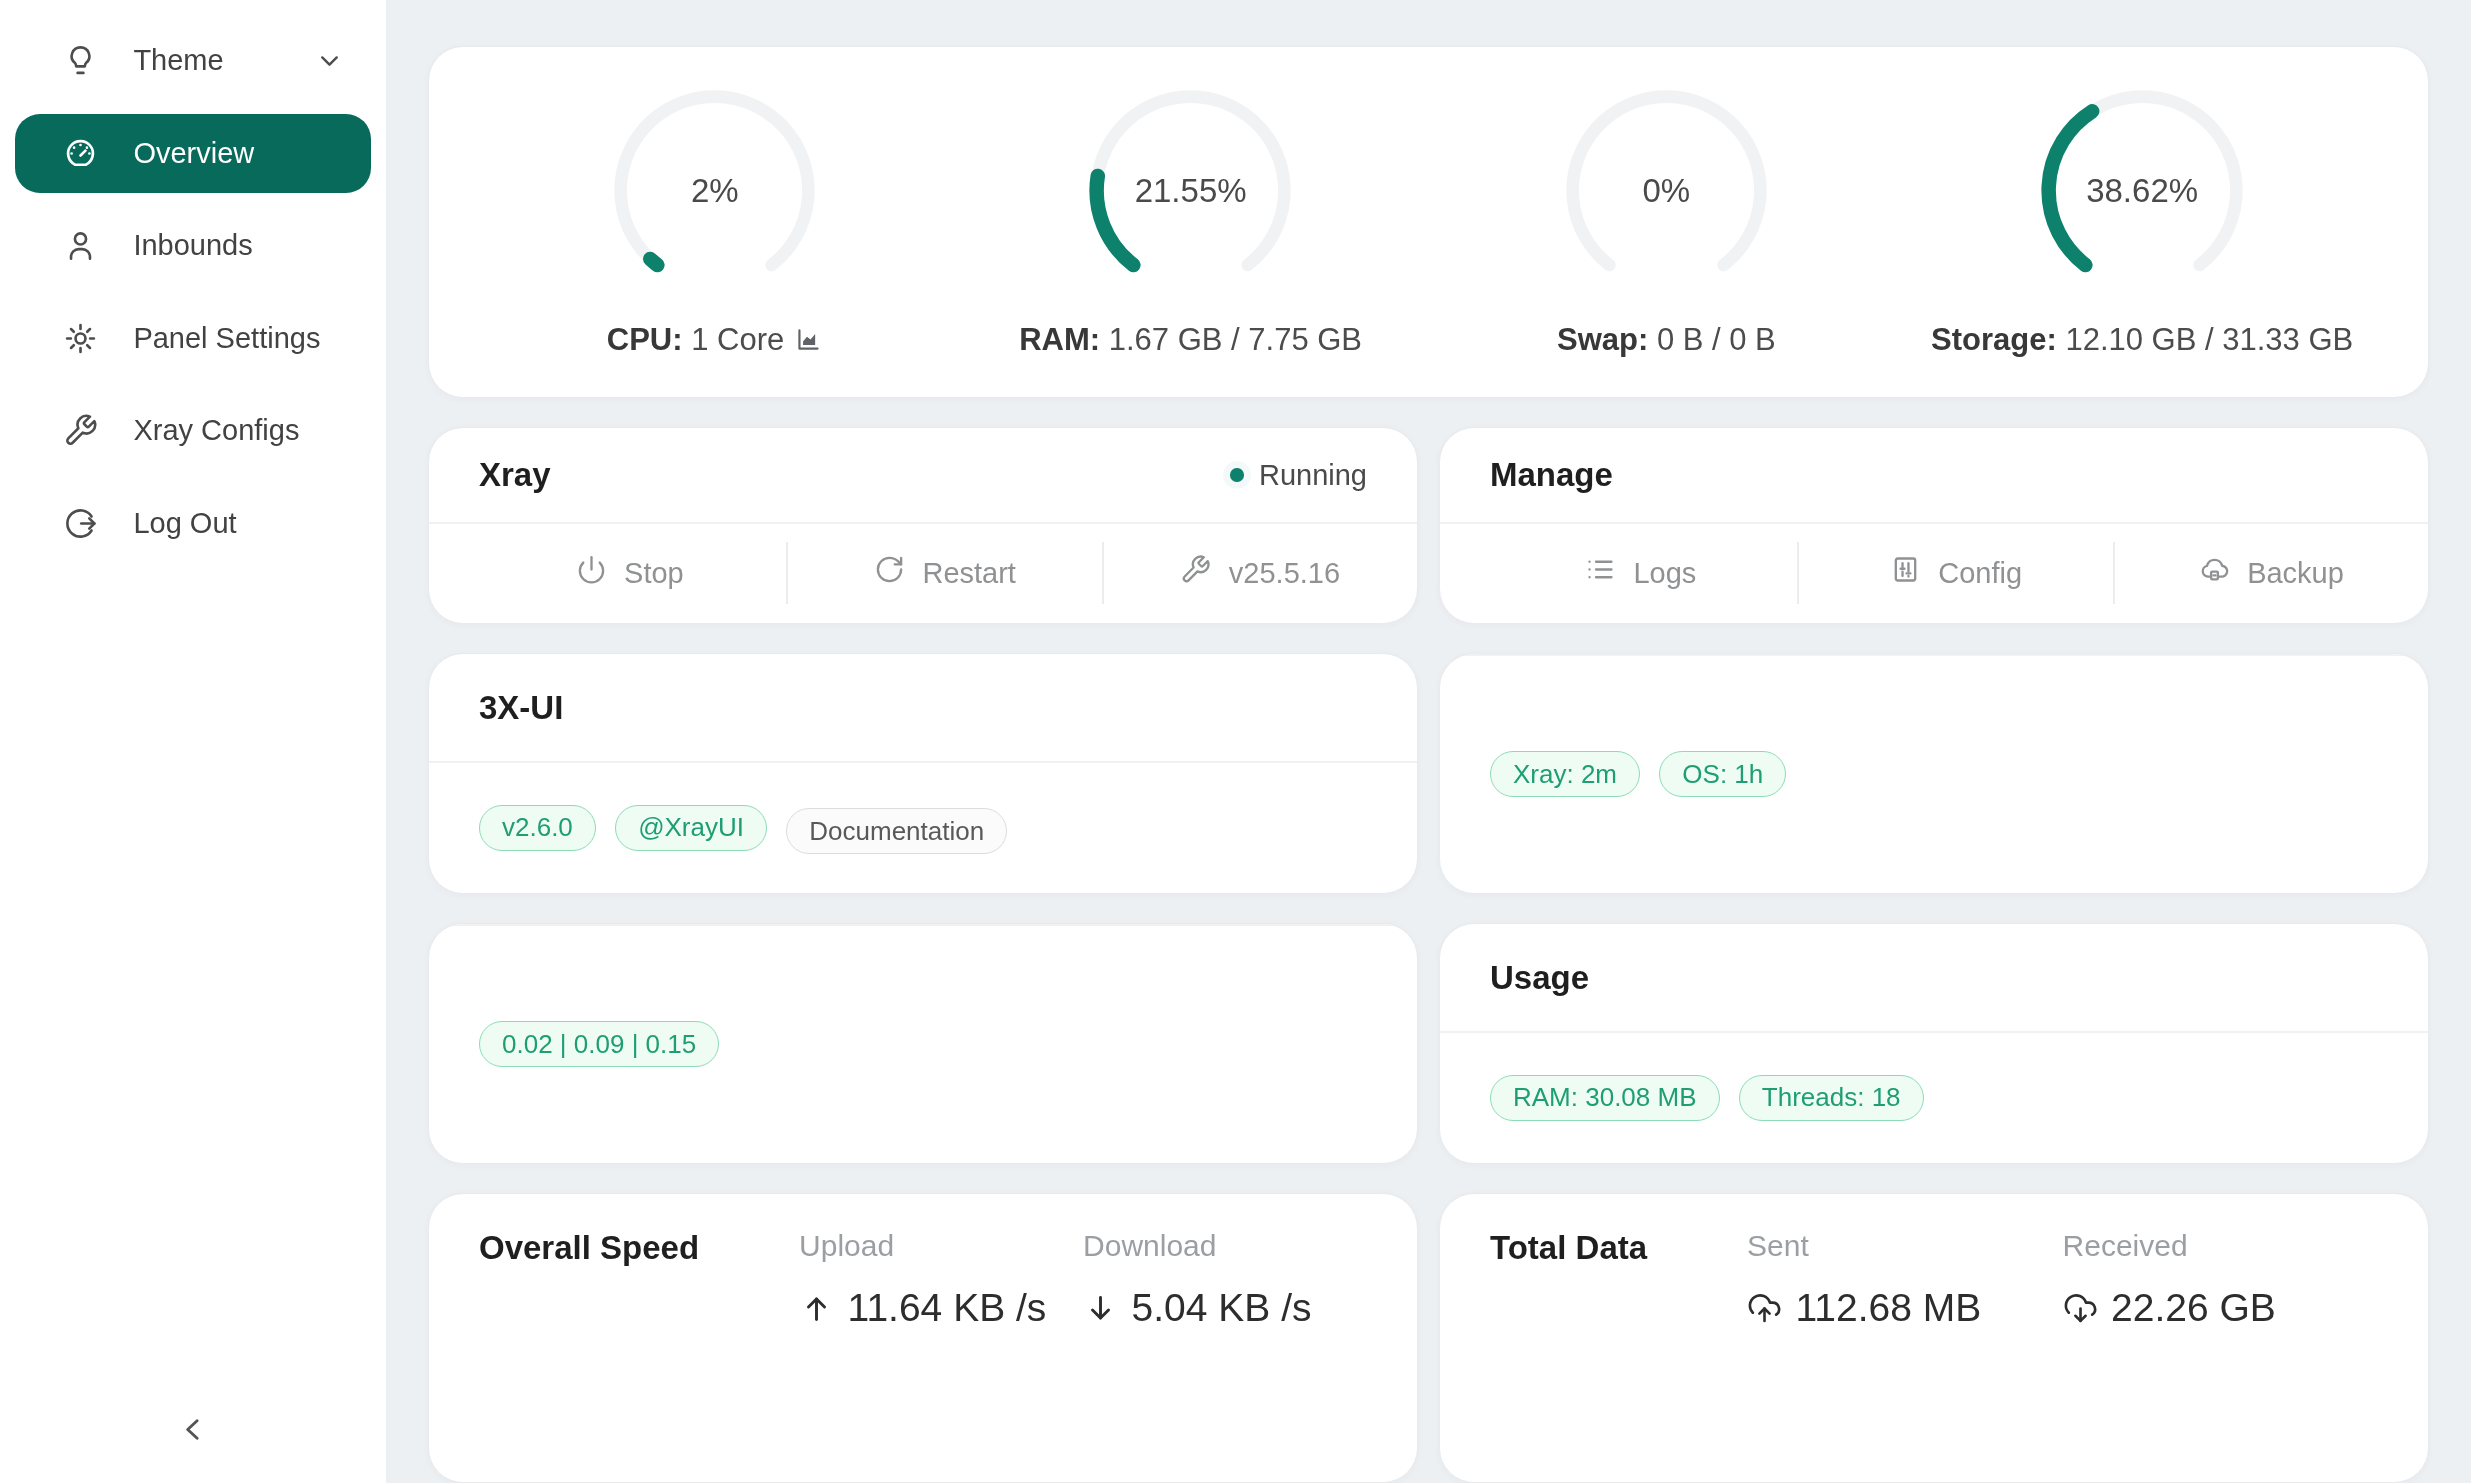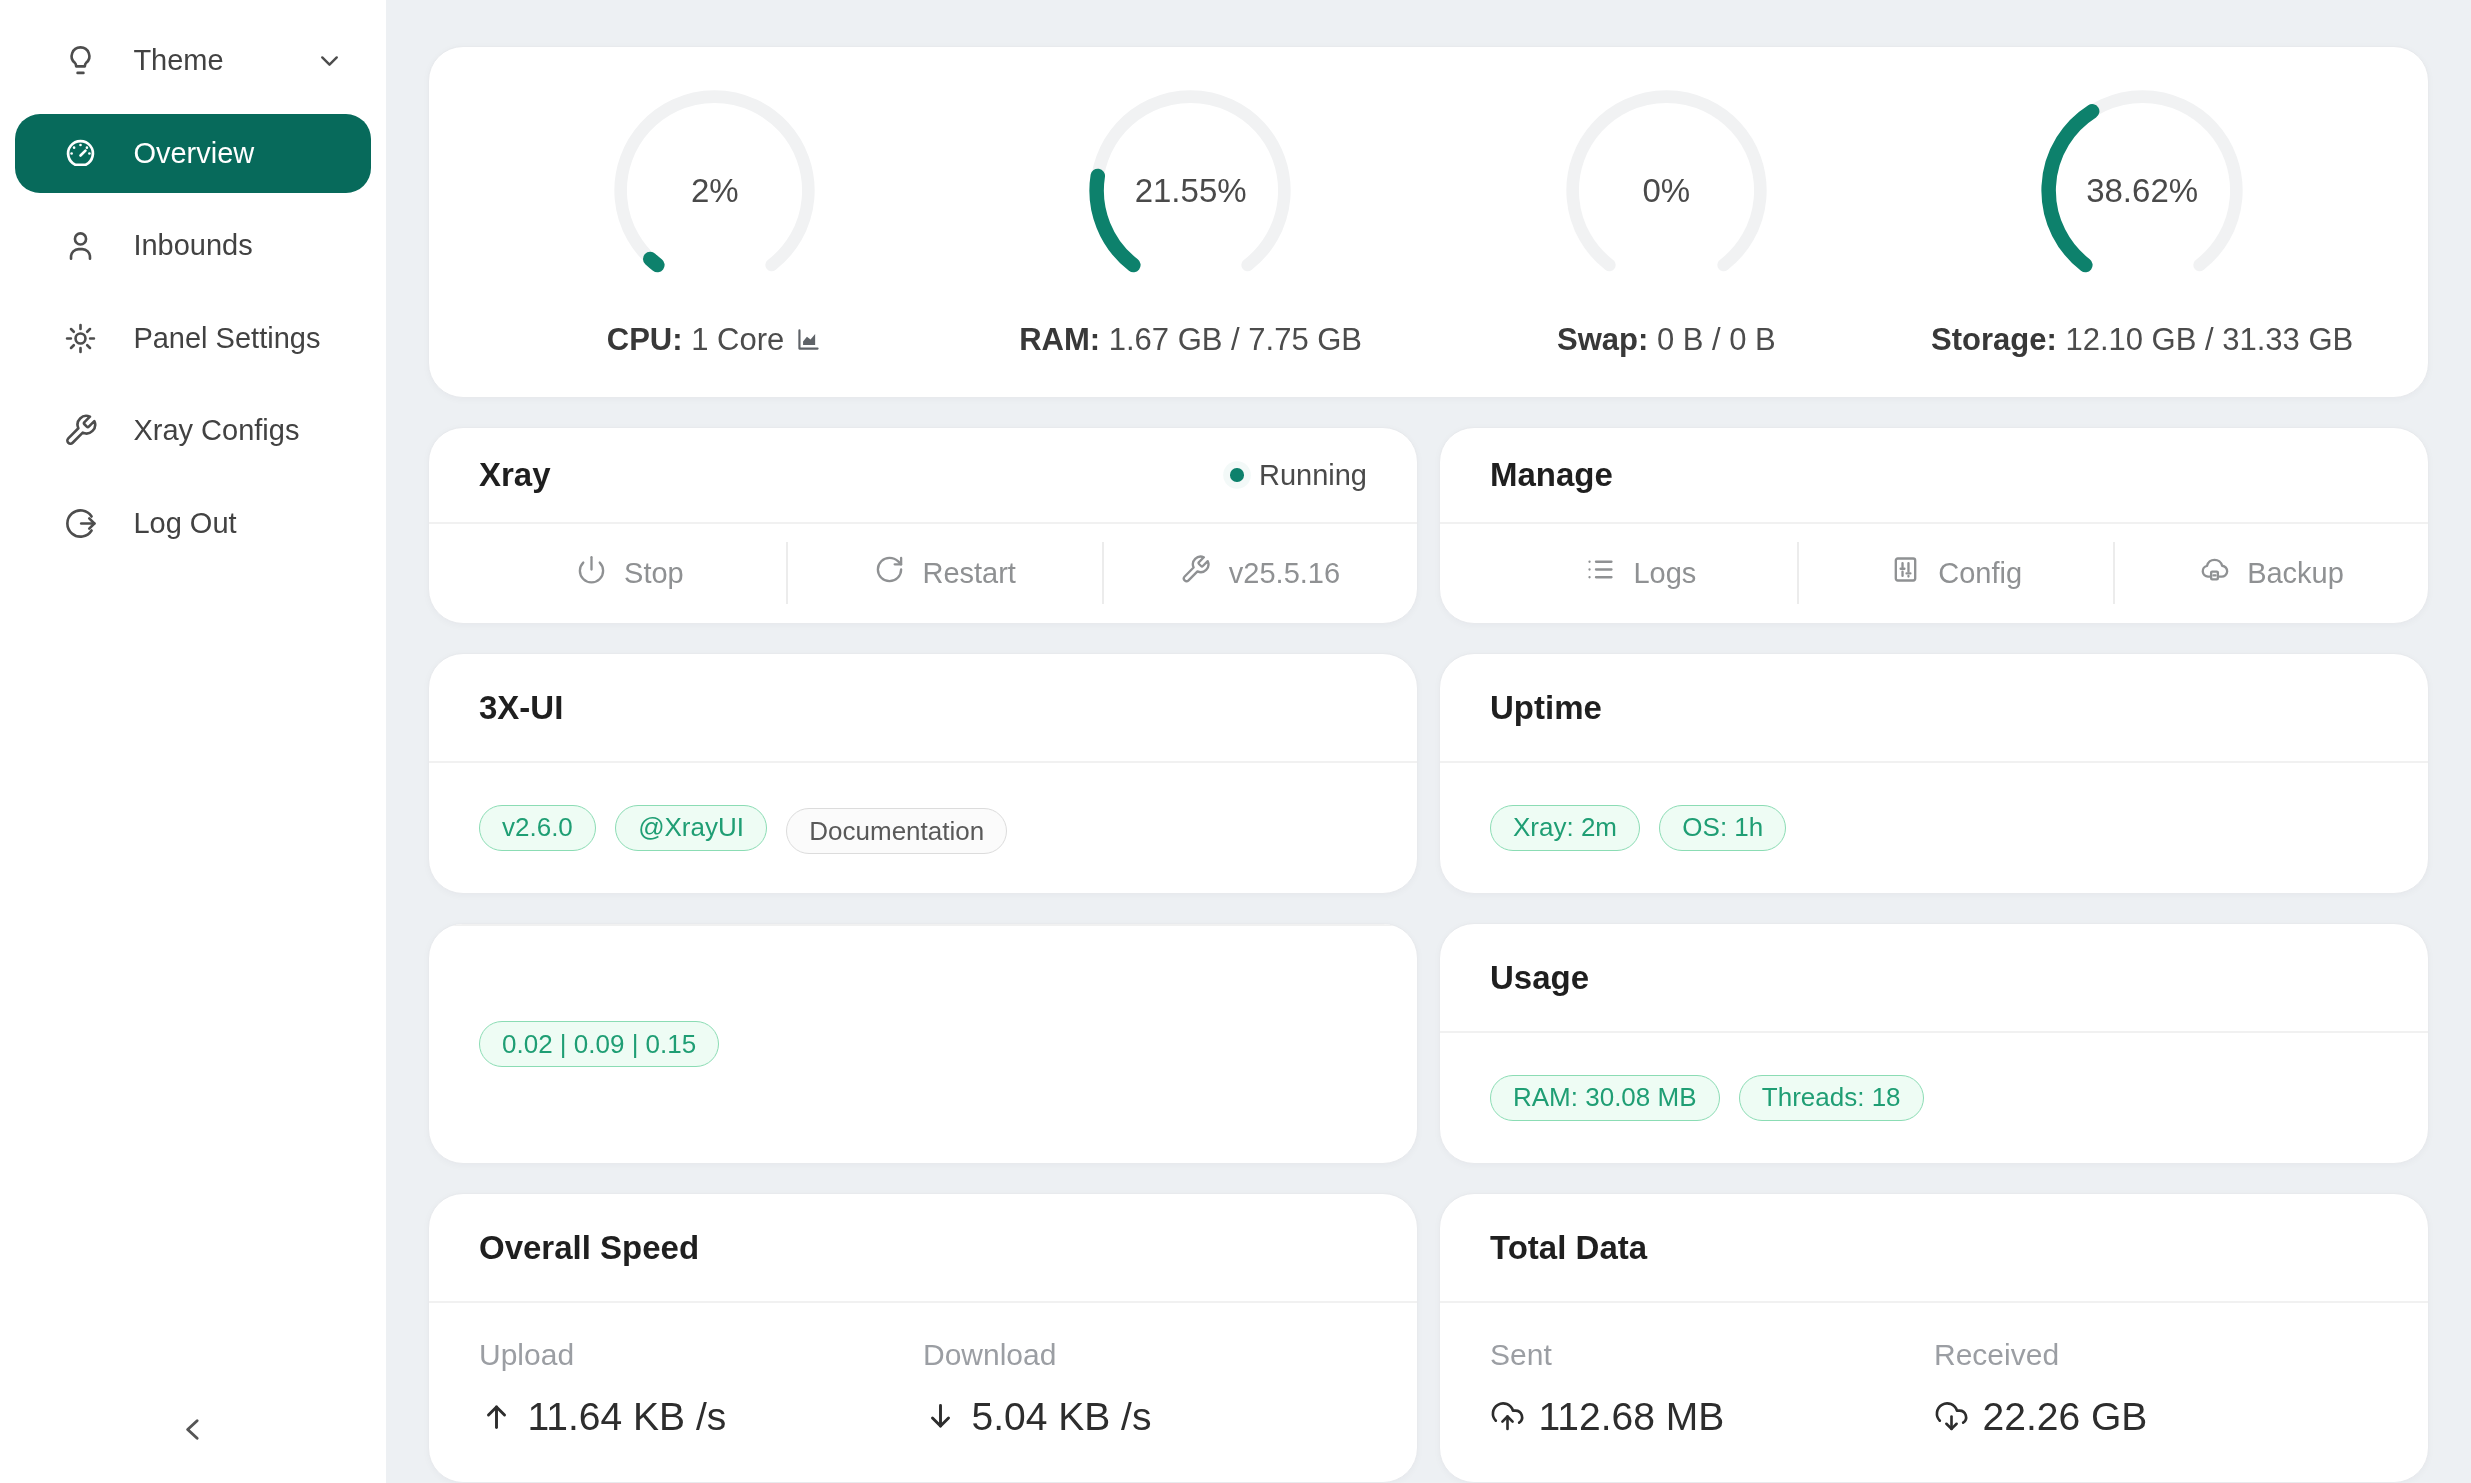--- a/index.html
+++ b/index.html
@@ -71,21 +71,21 @@
   .info-body { flex: 1; display: flex; align-items: center; padding: 0 50px; gap: 19.3px; }
   .badge {
     display: inline-flex; align-items: center; height: 46px; padding: 0 22px;
     border-radius: 965px; font-size: 26px; white-space: nowrap;
   }
   .badge.green { color: var(--badge-green-text, #1f9e74); background: var(--badge-green-bg, #eefcf4); border: 1.9px solid var(--badge-green-border, #8bdcb4); }
   .badge.gray  { color: var(--badge-gray-text, #595959); background: var(--badge-gray-bg, #fbfbfb); border: 1.9px solid var(--badge-gray-border, #dcdcdc); margin-top: 7px; }
   .badge.link { cursor: pointer; }
 
   
-  .stat-card { height: 290px; display: flex; flex-direction: column; overflow: hidden; }
+  .stat-card { height: 290px; display: flex; flex-direction: row; overflow: hidden; }
   .stat-card .card-head { height: 107px; }
   .stat-body { flex: 1; display: grid; grid-template-columns: 1fr 1fr; padding: 35px 50px 0; }
   .stat-label { font-size: 30px; color: #9b9ea3; }
   .stat-value { margin-top: 23px; font-size: 39px; color: #2d2d2d; font-weight: 500; display: flex; align-items: center; gap: 13.5px; white-space: nowrap; }
   .stat-value svg { width: 35px; height: 35px; flex: none; color: #2d2d2d; }
 
   .icon-svg { display: block; }
 </style>
 </head>
 <body>
@@ -309,23 +309,20 @@
         </div>
         <div class="divider"></div>
         <div class="info-body">
           <span class="badge green link">v2.6.0</span>
           <span class="badge green link">@XrayUI</span>
           <span class="badge gray link">Documentation</span>
         </div>
       </section>
 
       <section class="card info-card">
-        <div class="card-head">
-          <span class="card-title">Uptime</span>
-        </div>
         <div class="divider"></div>
         <div class="info-body">
           <span class="badge green">Xray: 2m</span>
           <span class="badge green">OS: 1h</span>
         </div>
       </section>
 
     </div>
 
     <div class="row">

